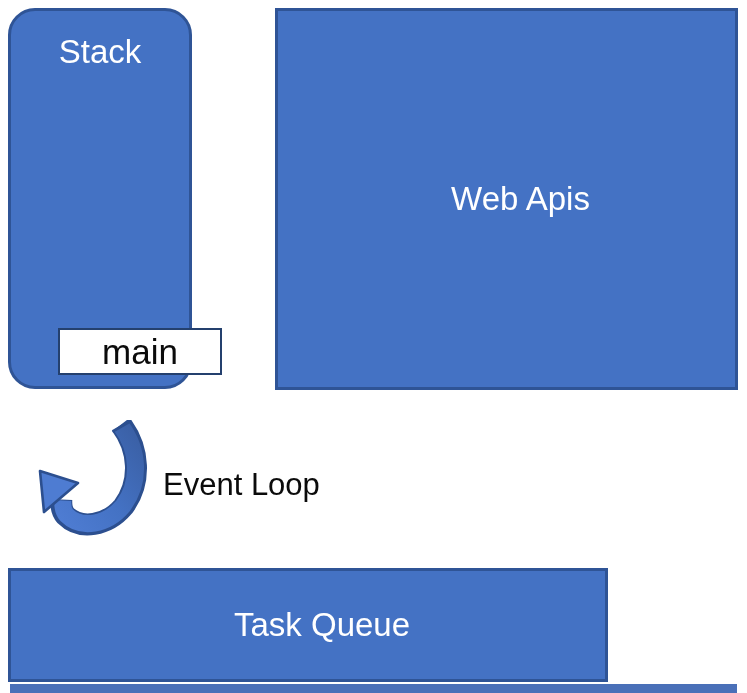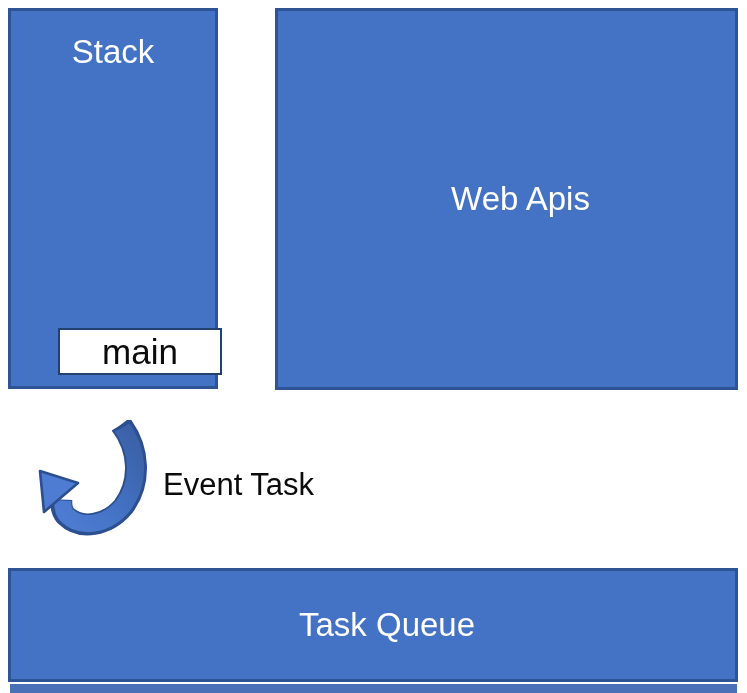--- a/index.html
+++ b/index.html
@@ -25,23 +25,23 @@
     position: absolute;
     top: 22px;
     left: 0;
   }
   .box-center-label {
     color: #ffffff;
     font-size: 33px;
   }
   .flex-center { display: flex; align-items: center; justify-content: center; padding-left: 28px; }
 
-  #stack-box   { left: 8px;   top: 8px;   width: 210px; height: 381px; }
+  #stack-box   { left: 8px;   top: 8px;   width: 184px; height: 381px; border-radius: 27px; }
   #webapis-box { left: 275px; top: 8px;   width: 463px; height: 382px; }
-  #taskqueue-box { left: 8px; top: 568px; width: 730px; height: 114px; }
+  #taskqueue-box { left: 8px; top: 568px; width: 600px; height: 114px; }
 
   .frame {
     position: absolute;
     left: 3px;
     width: 164px;
     height: 47px;
     background: #ffffff;
     border: 2px solid #24406E;
     box-sizing: border-box;
     display: flex;
@@ -106,21 +106,21 @@
 
     <path d="M 88 4.5 C 106.5 29, 108.5 62, 90.5 86.5 C 74 106, 47.5 110.5, 32.5 95.5 C 29 91.5, 28 85.5, 28.3 79.5" fill="none" stroke="#2C4F8F" stroke-width="22" stroke-linecap="butt"></path>
 
     <path d="M 88 6 C 106 30, 108 62, 90 86 C 74 105, 48 109.5, 33.5 95 C 30.3 91.3, 29.5 85.8, 29.8 80.5" fill="none" stroke="url(#arrowGrad)" stroke-width="17" stroke-linecap="butt"></path>
 
     <path d="M 79.5 11.5 L 97 1.5" fill="none" stroke="#2C4F8F" stroke-width="2.6"></path>
 
     <polygon points="7,51 45,63 11,92" fill="#4E7CD2" stroke="#2C4F8F" stroke-width="2.6" stroke-linejoin="round"></polygon>
   </svg>
 
-  <div id="event-loop-label">Event Task</div>
+  <div id="event-loop-label">Event Loop</div>
 
   <div class="box flex-center" id="taskqueue-box">
     <span class="box-center-label">Task Queue</span>
   </div>
 
   <div id="bottom-strip"></div>
 
 </div>
 
 </body></html>

